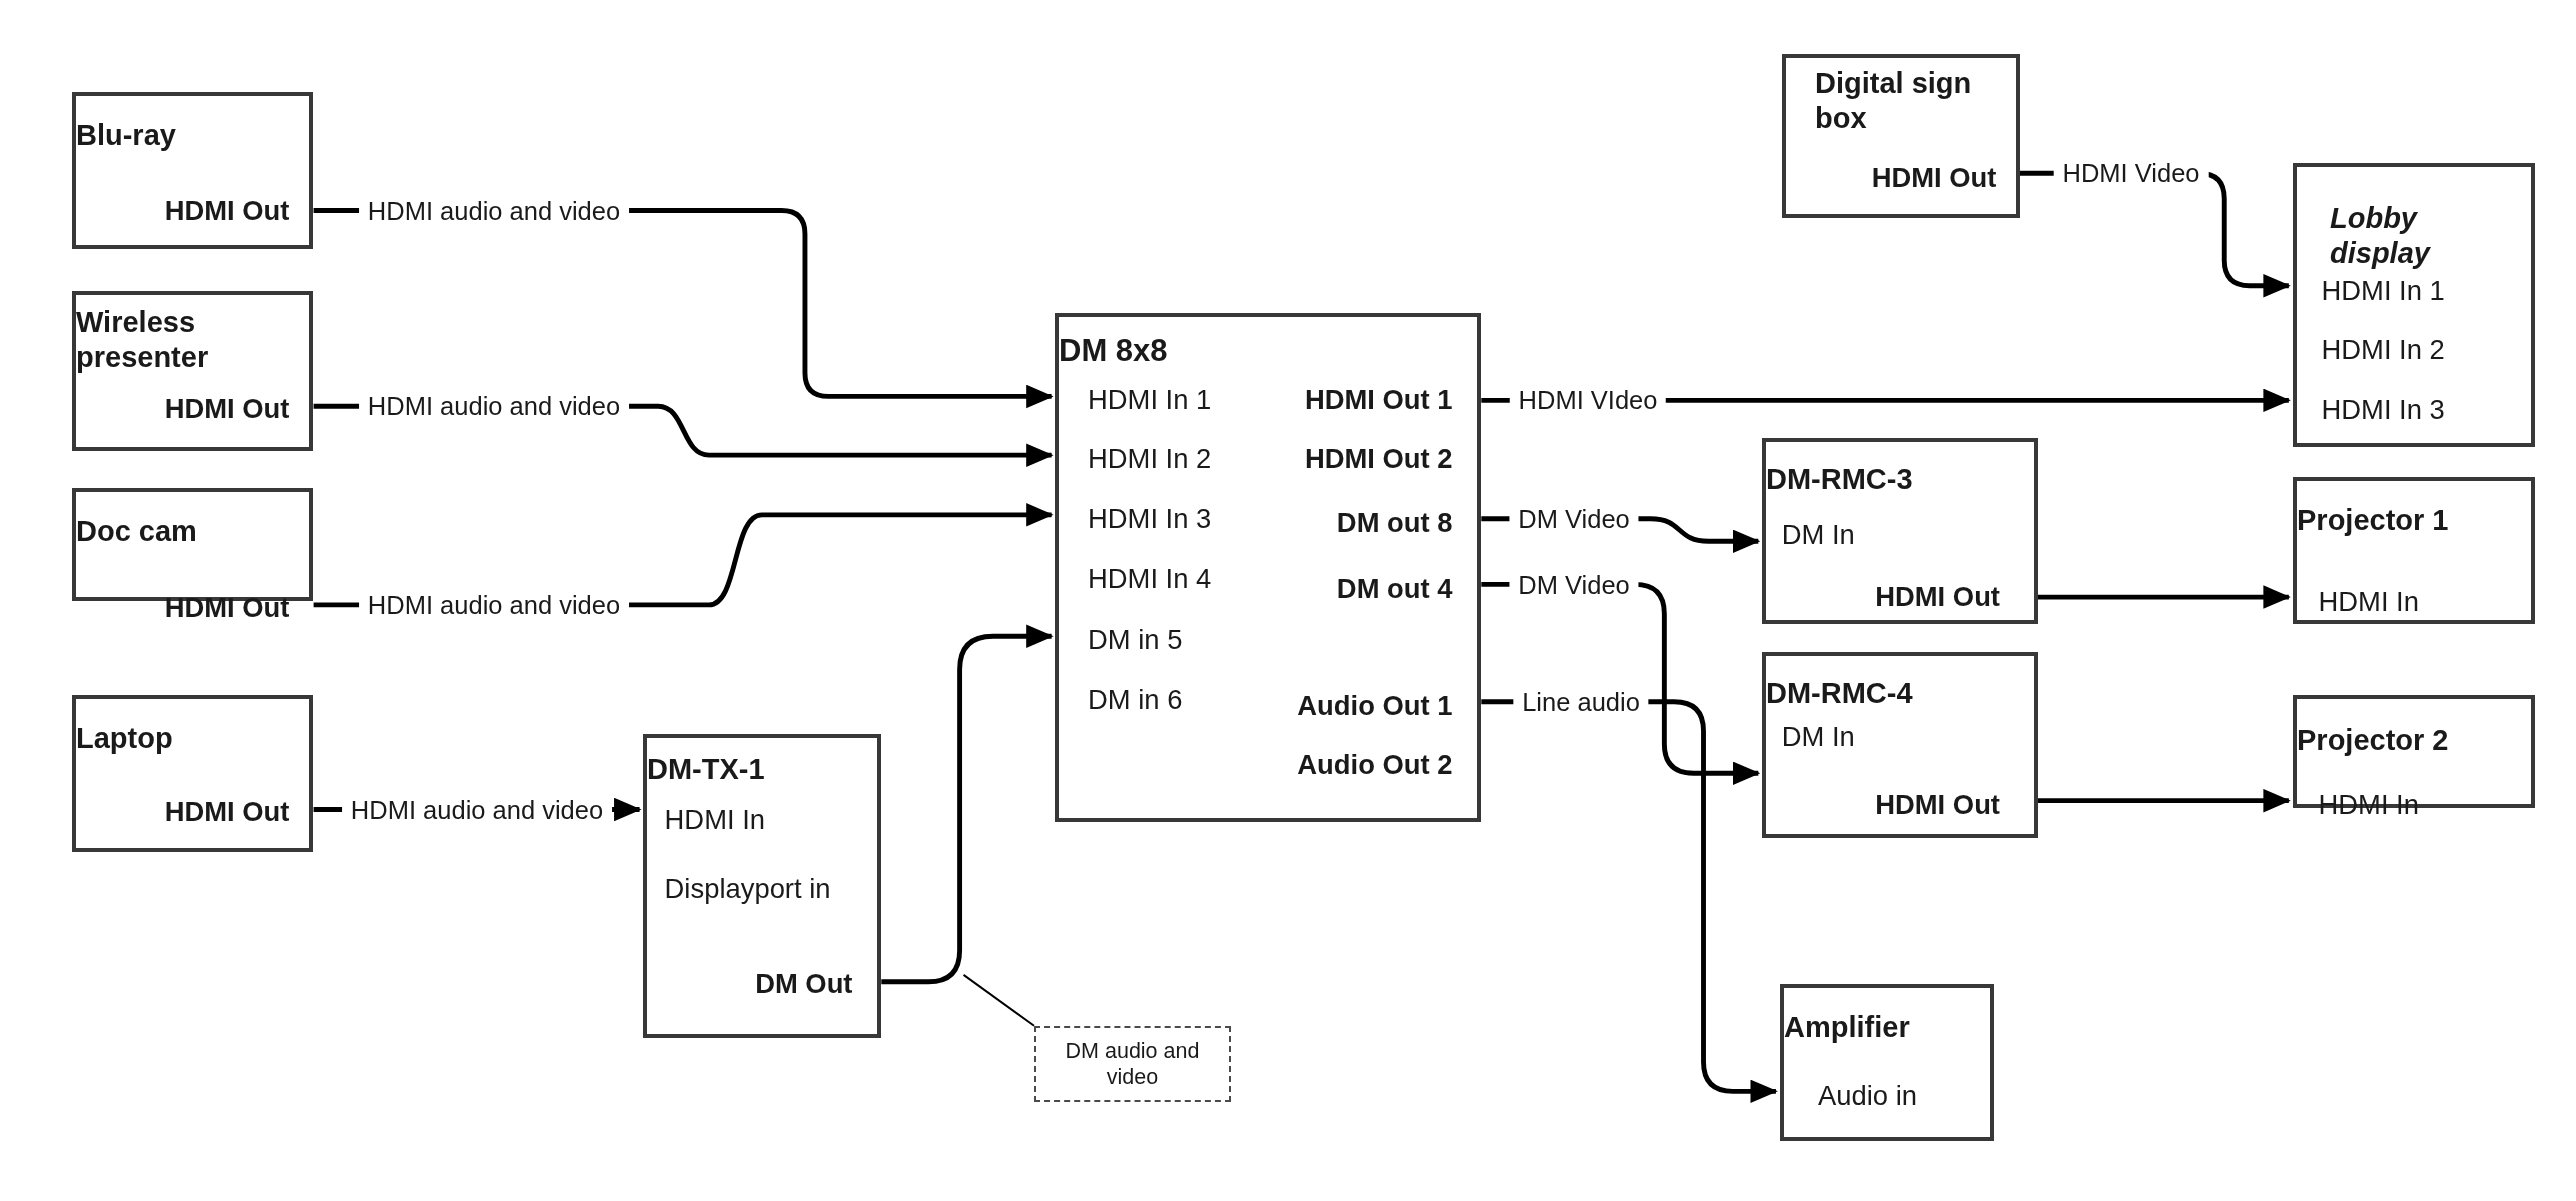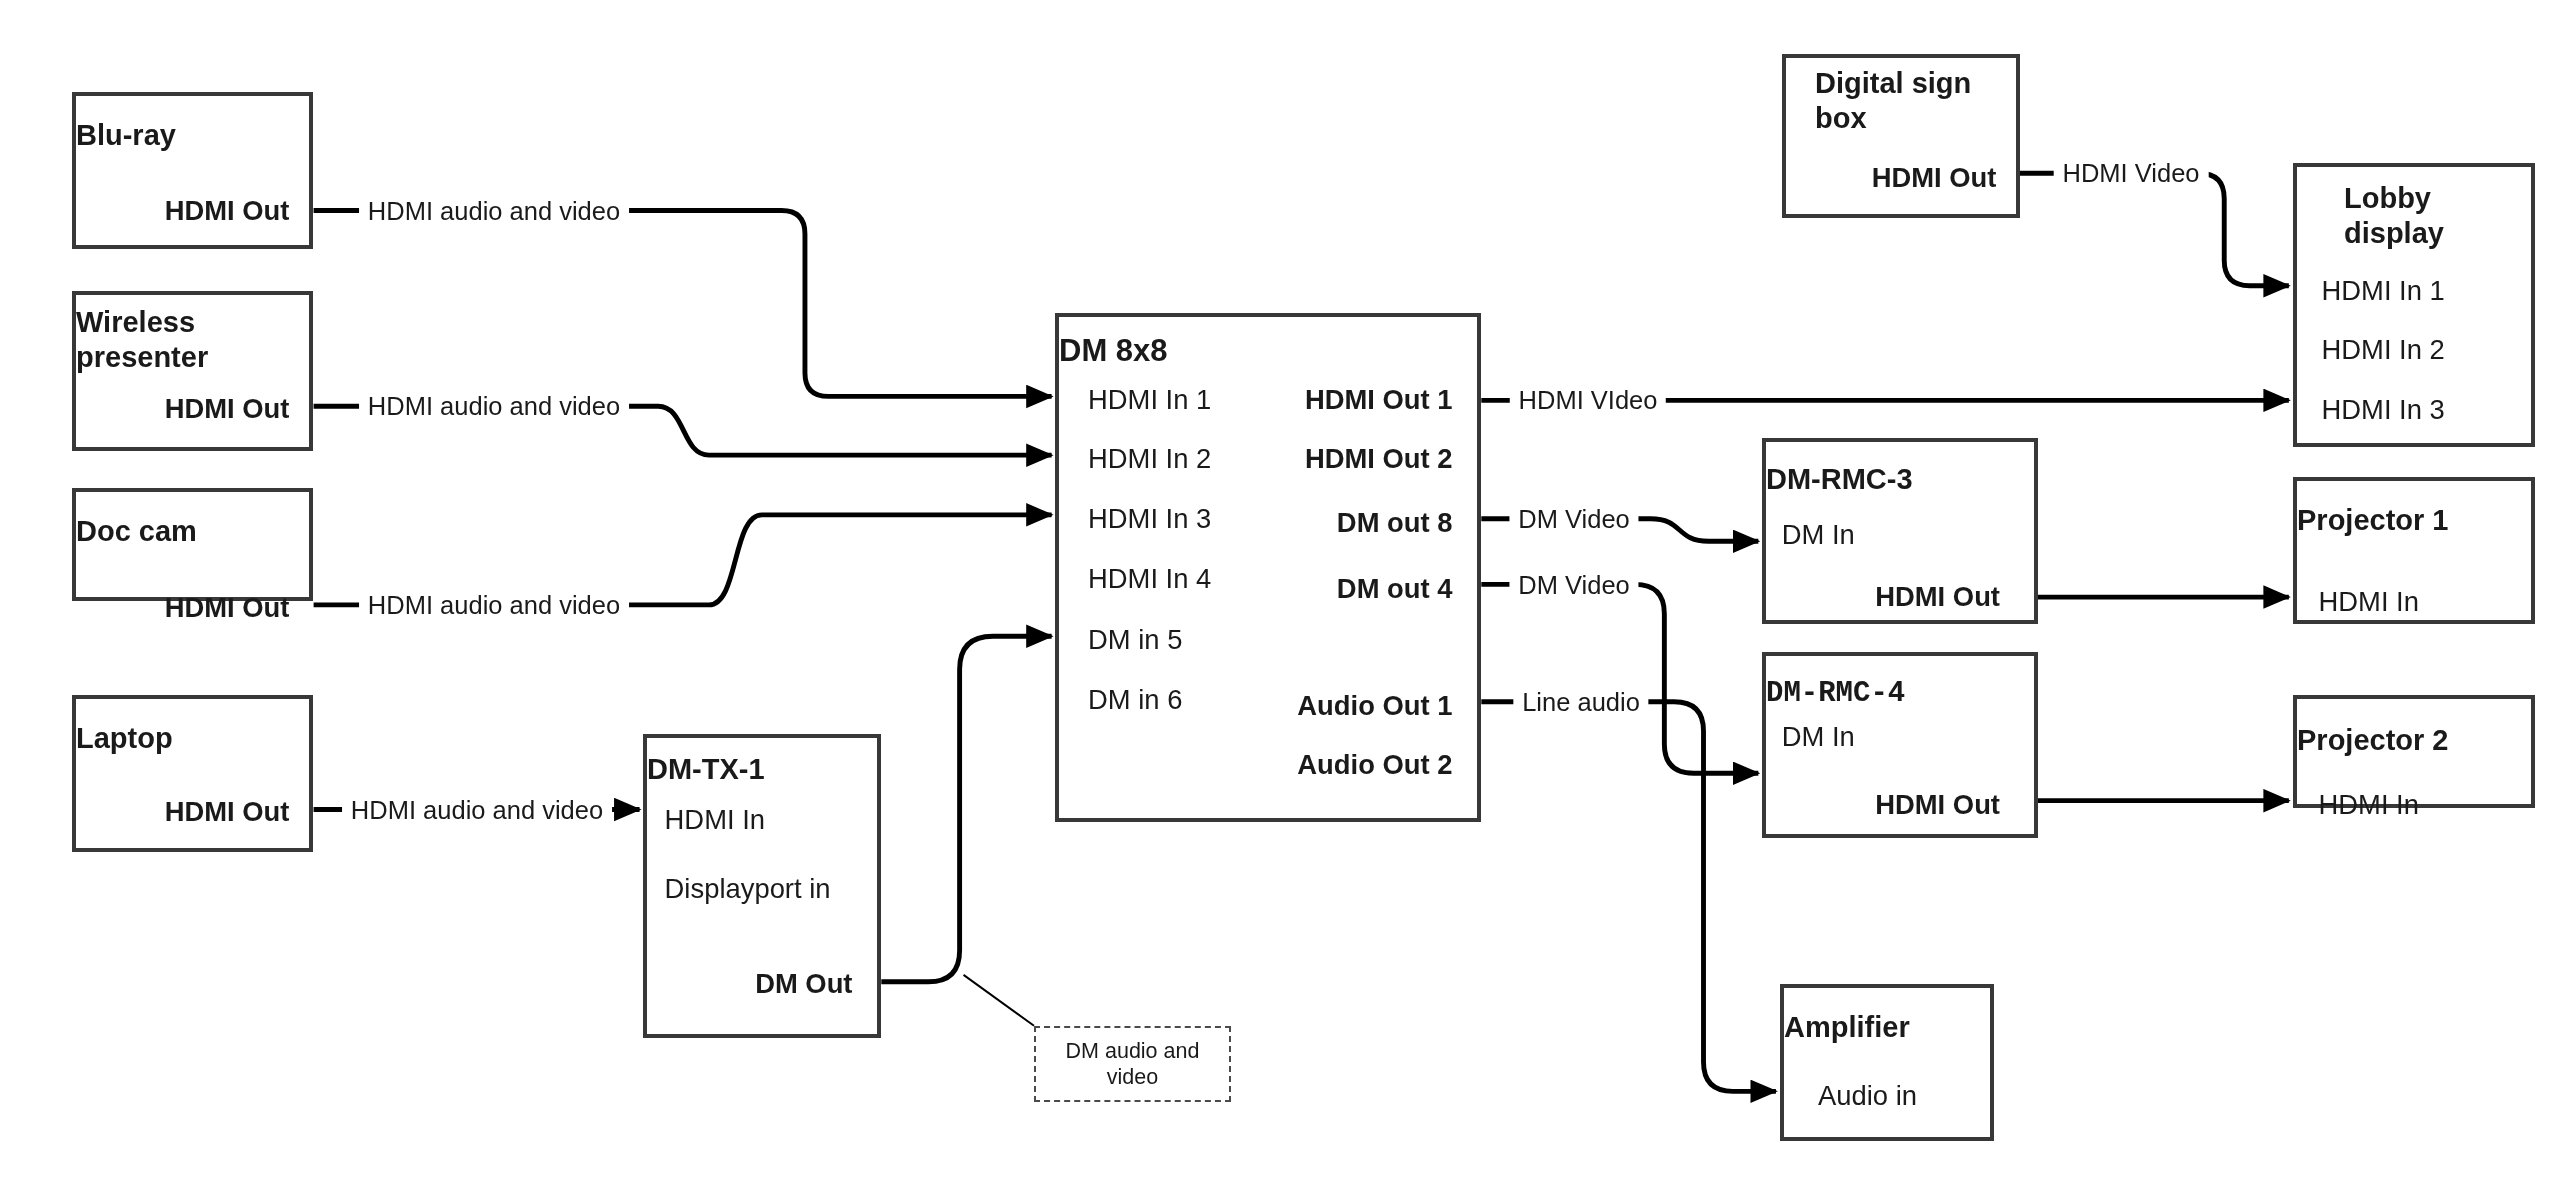--- a/index.html
+++ b/index.html
@@ -100,39 +100,39 @@
     <div class="port right" style="right:24.5px;top:373px;">Audio Out 1</div>
     <div class="port right" style="right:24.5px;top:432px;">Audio Out 2</div>
   </div>
 
   <div class="node" style="left:1782px;top:54px;width:238px;height:164px;">
     <div class="title" style="top:7.8px;padding:0 29px;">Digital sign box</div>
     <div class="port right" style="right:19.6px;top:104px;">HDMI Out</div>
   </div>
 
   <div class="node" style="left:2293px;top:163px;width:242px;height:284px;">
-    <div class="title" style="top:14px;padding:0 47px;">Lobby display</div>
+    <div class="title" style="top:34px;padding:0 33px;font-style:italic;">Lobby display</div>
     <div class="port left" style="left:24.5px;top:108px;">HDMI In 1</div>
     <div class="port left" style="left:24.5px;top:167px;">HDMI In 2</div>
     <div class="port left" style="left:24.5px;top:227px;">HDMI In 3</div>
   </div>
 
   <div class="node" style="left:1762px;top:438px;width:276px;height:186px;">
     <div class="title" style="top:19.6px;">DM-RMC-3</div>
     <div class="port left" style="left:15.7px;top:77px;">DM In</div>
     <div class="port right" style="right:34px;top:139px;">HDMI Out</div>
   </div>
 
   <div class="node" style="left:2293px;top:477px;width:242px;height:147px;">
     <div class="title" style="top:21.5px;">Projector 1</div>
     <div class="port left" style="left:21.5px;top:105px;">HDMI In</div>
   </div>
 
   <div class="node" style="left:1762px;top:652px;width:276px;height:186px;">
-    <div class="title" style="top:19.6px;font-family:Liberation Mono, monospace;">DM-RMC-4</div>
+    <div class="title" style="top:19.6px;">DM-RMC-4</div>
     <div class="port left" style="left:15.7px;top:65px;">DM In</div>
     <div class="port right" style="right:34px;top:133px;">HDMI Out</div>
   </div>
 
   <div class="node" style="left:2293px;top:695px;width:242px;height:113px;">
     <div class="title" style="top:23.5px;">Projector 2</div>
     <div class="port left" style="left:21.5px;top:90px;">HDMI In</div>
   </div>
 
   <div class="node" style="left:1780px;top:984px;width:214px;height:157px;">

